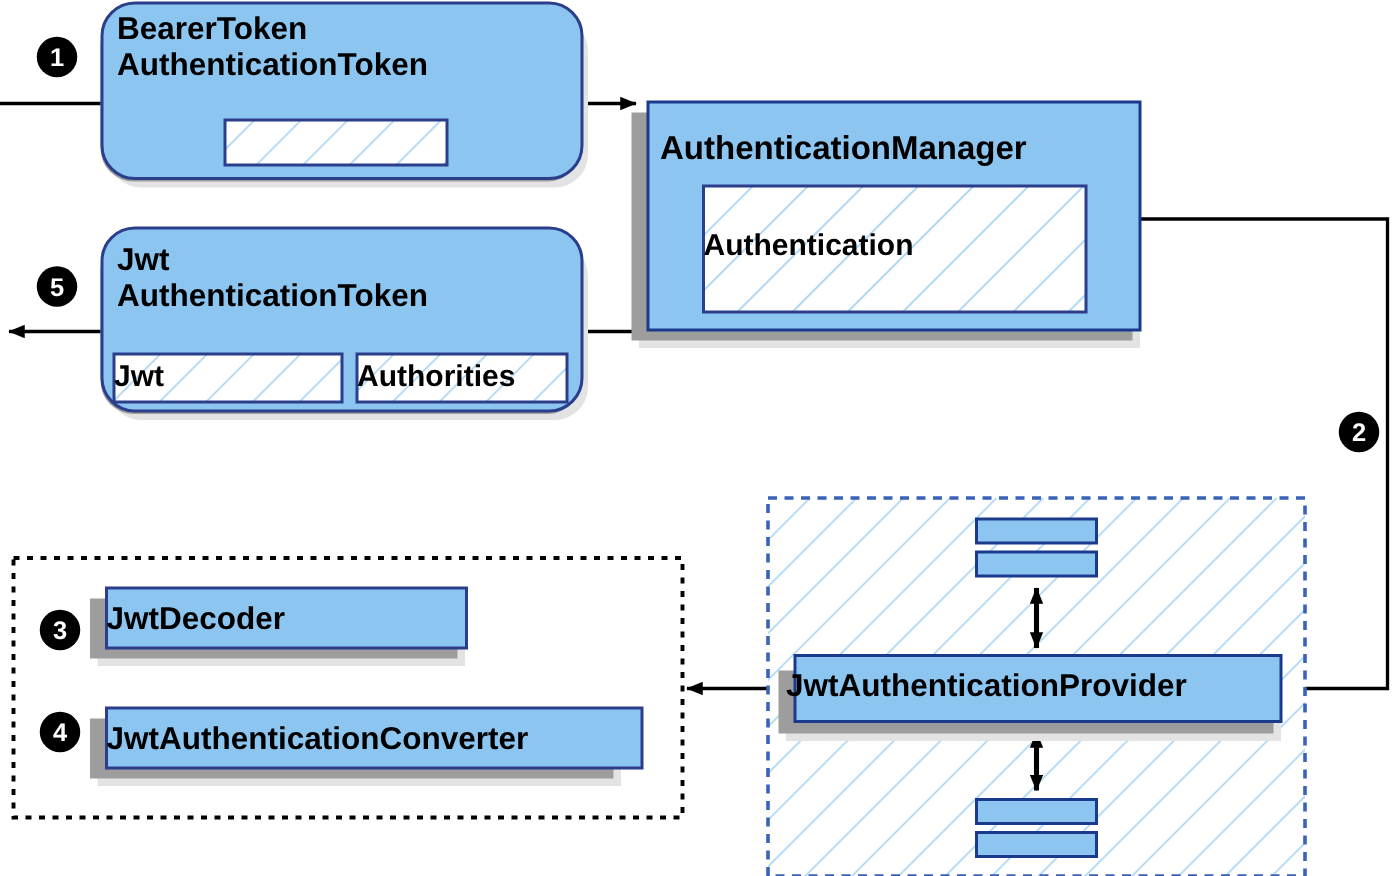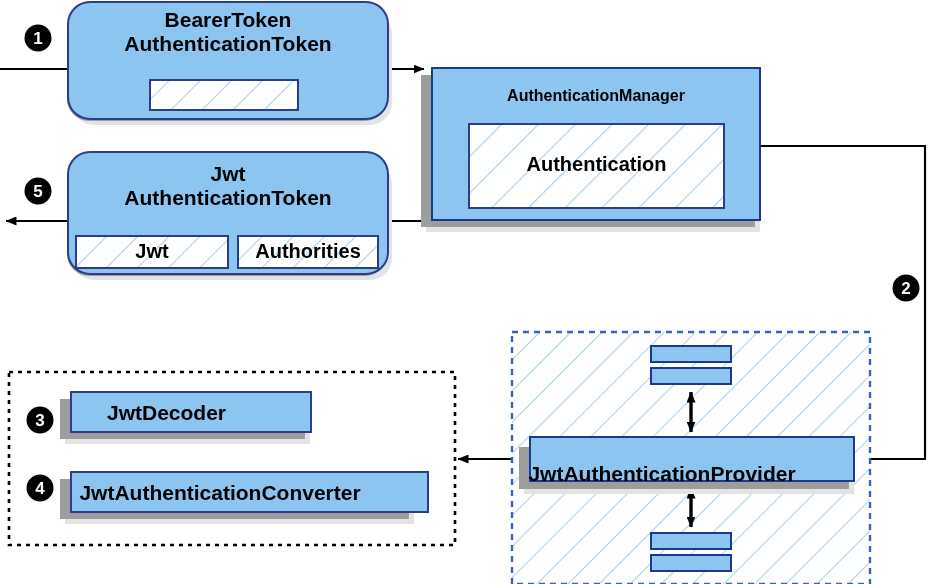--- a/index.html
+++ b/index.html
@@ -23,21 +23,21 @@
     left: 0;
     top: 0;
     width: 932px;
     height: 584px;
     overflow: visible;
   }
   .lbl {
     position: absolute;
     font-weight: bold;
     color: #000000;
-    text-align: center;
+    text-align: left;
     line-height: 1.12;
     white-space: pre-line;
     pointer-events: none;
   }
 </style>
 </head>
 <body>
 
 <div id="canvas">
 
@@ -166,24 +166,24 @@
 AuthenticationToken</div>
 
 
   <div class="lbl" style="left:78px; top:162px; width:300px; font-size:21px;">Jwt
 AuthenticationToken</div>
 
   <div class="lbl" style="left:76px; top:240px; width:152px; font-size:20px;">Jwt</div>
 
   <div class="lbl" style="left:238px; top:240px; width:140px; font-size:20px;">Authorities</div>
 
-  <div class="lbl" style="left:440px; top:87px; width:312px; font-size:16px;">AuthenticationManager</div>
+  <div class="lbl" style="left:440px; top:87px; width:312px; font-size:22px;">AuthenticationManager</div>
 
   <div class="lbl" style="left:469px; top:153px; width:255px; font-size:20px;">Authentication</div>
 
 
-  <div class="lbl" style="left:500px; top:446px; width:324px; font-size:21px;margin-top:16px;">JwtAuthenticationProvider</div>
+  <div class="lbl" style="left:524px; top:446px; width:324px; font-size:21px;">JwtAuthenticationProvider</div>
 
   <div class="lbl" style="left:71px; top:401px; width:191px; font-size:21px;">JwtDecoder</div>
 
   <div class="lbl" style="left:71px; top:481px; width:298px; font-size:21px;">JwtAuthenticationConverter</div>
 
 </div>
 
 </body></html>

